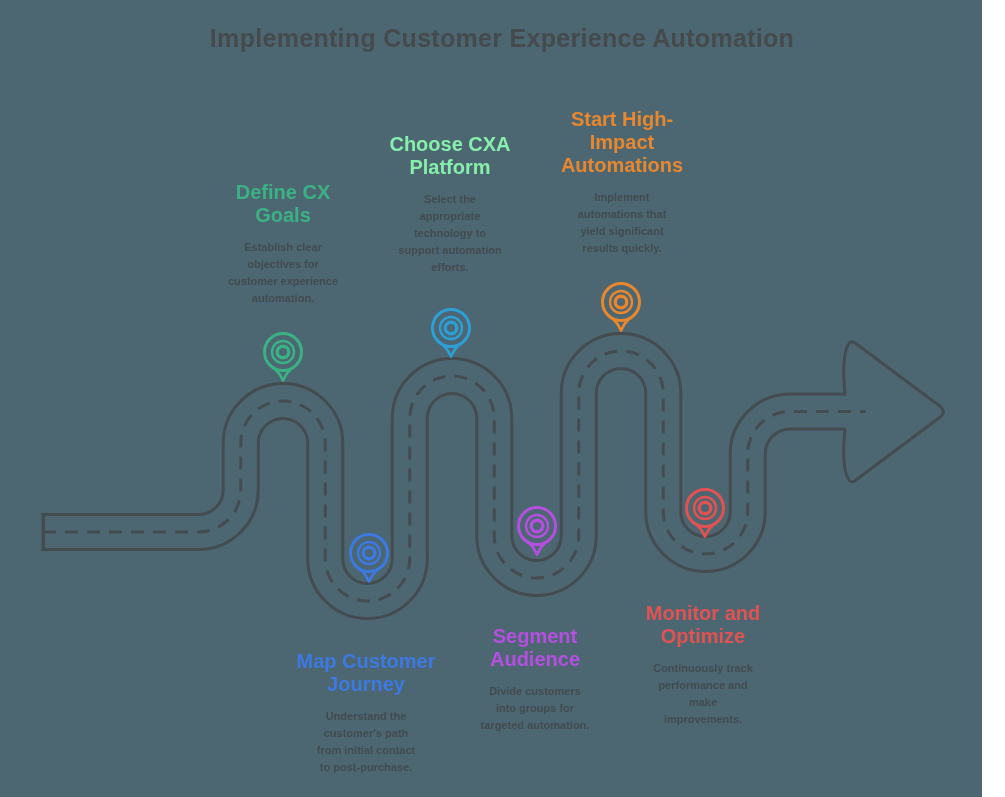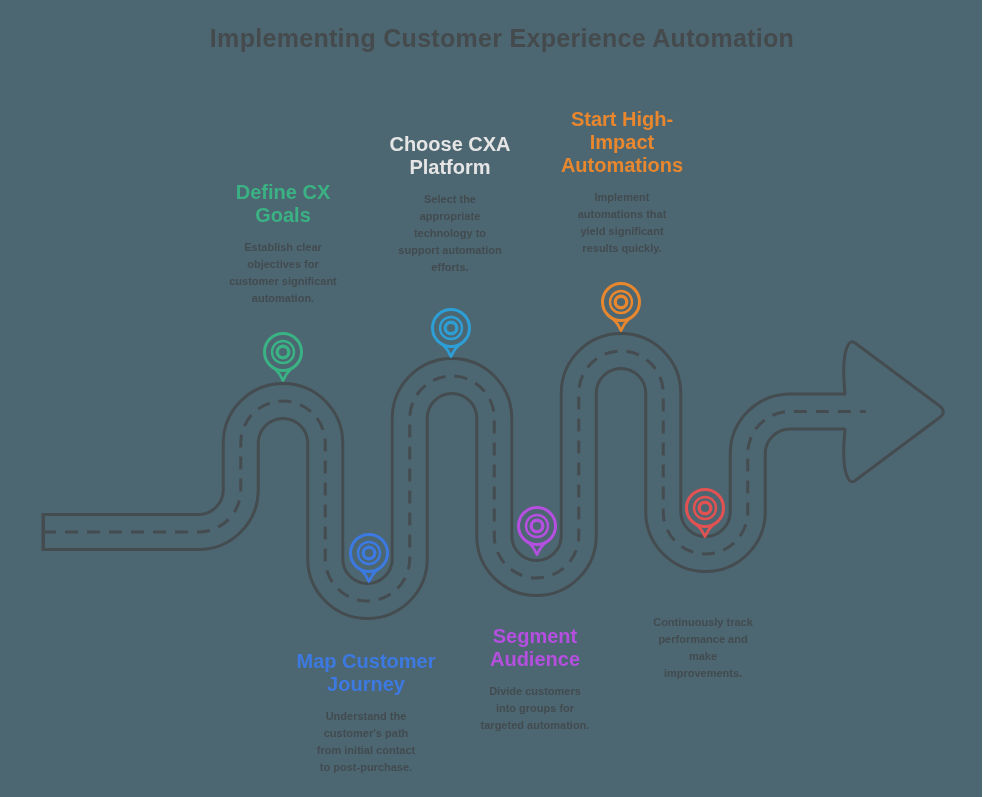--- a/index.html
+++ b/index.html
@@ -106,26 +106,26 @@
           <path d="M -8 16.8 Q -3 21.5 0 28.5 Q 3 21.5 8 16.8" stroke-width="2.8"></path>
         </g>
       </g>
   </svg>
 
   <div class="step step-1">
     <div class="step-heading" style="color: rgb(58, 178, 131);">Define CX
 Goals</div>
     <div class="step-desc">Establish clear
 objectives for
-customer significant
+customer experience
 automation.</div>
   </div>
 
   <div class="step step-2">
-    <div class="step-heading" style="color: #e5e5e5;">Choose CXA
+    <div class="step-heading" style="color: #86efac;">Choose CXA
 Platform</div>
     <div class="step-desc">Select the
 appropriate
 technology to
 support automation
 efforts.</div>
   </div>
 
   <div class="step step-3">
     <div class="step-heading" style="color: rgb(232, 135, 46);">Start High-
@@ -148,19 +148,21 @@
 
   <div class="step step-5">
     <div class="step-heading" style="color: rgb(180, 79, 224);">Segment
 Audience</div>
     <div class="step-desc">Divide customers
 into groups for
 targeted automation.</div>
   </div>
 
   <div class="step step-6">
+    <div class="step-heading" style="color: rgb(226, 82, 82);">Monitor and
+Optimize</div>
     <div class="step-desc">Continuously track
 performance and
 make
 improvements.</div>
   </div>
 
 </div>
 
 </body></html>

